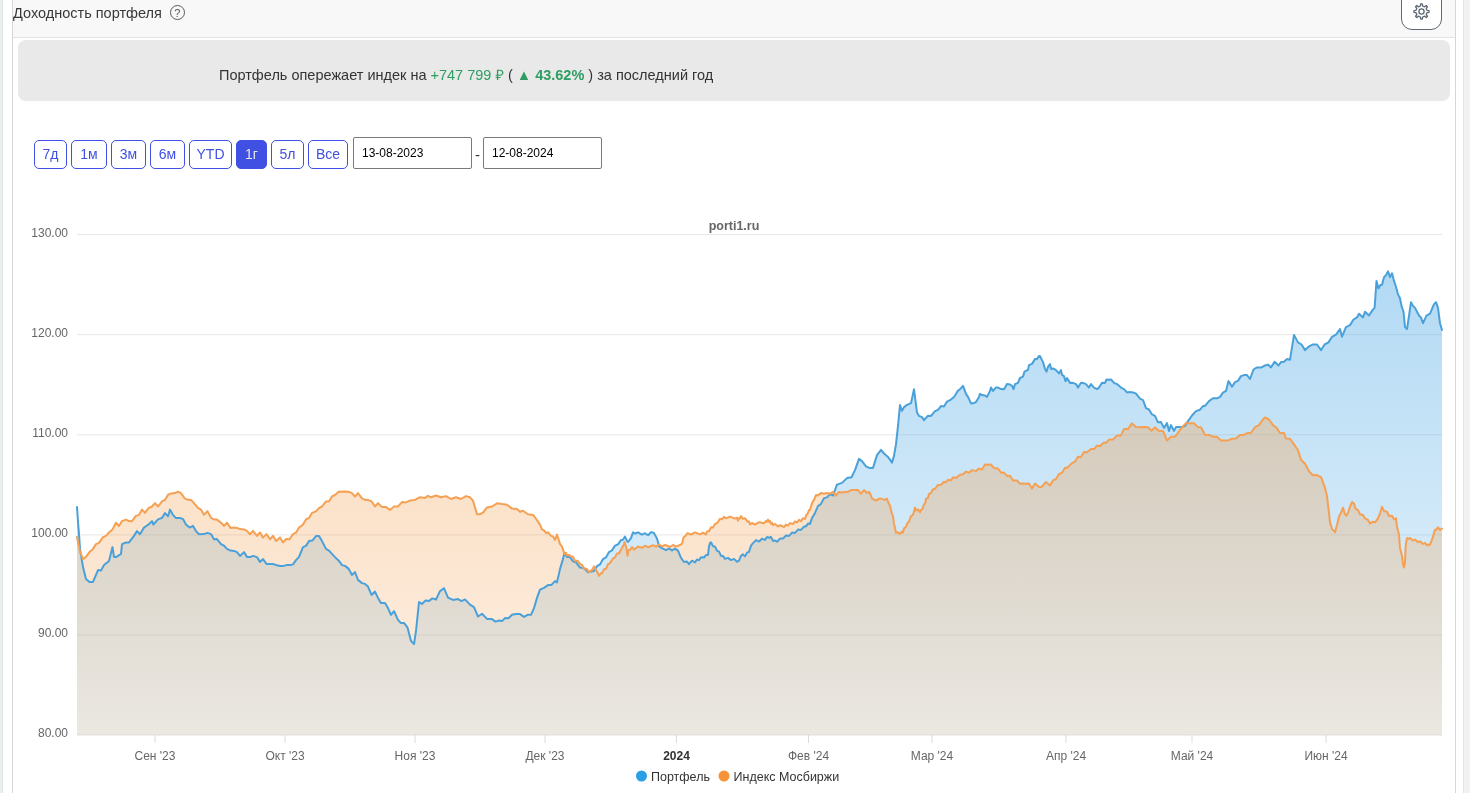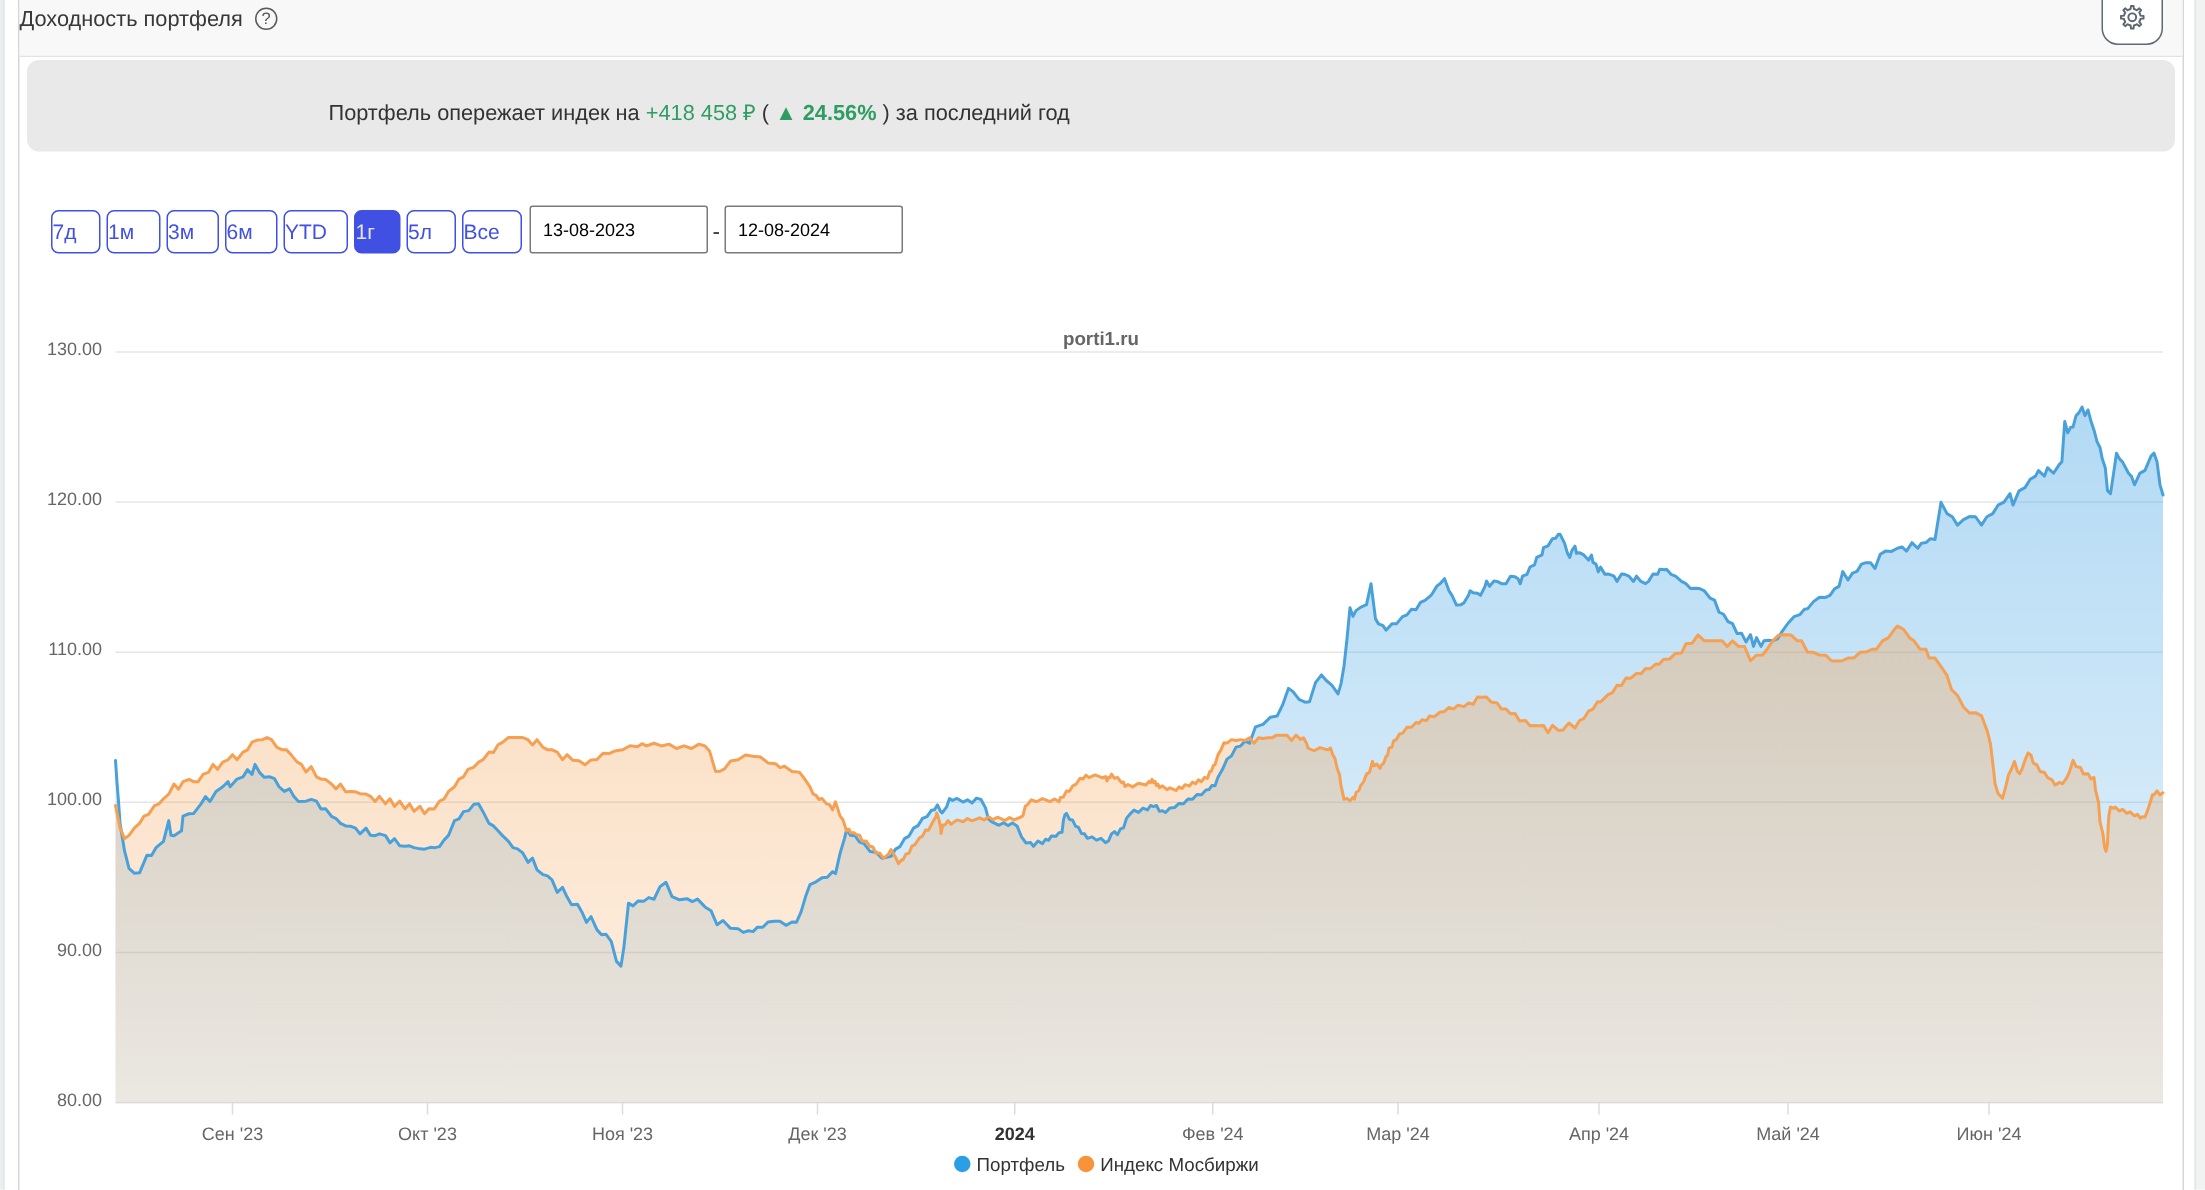--- a/index.html
+++ b/index.html
@@ -20,42 +20,42 @@
 #gearbtn svg { position:absolute; left:11px; top:20px; }
 #banner { position:absolute; left:5px; top:49px; width:1432px; height:61px;
   background:#e9e9e9; border-radius:8px; }
 #pill { position:absolute; left:17px; top:21px; height:29px; line-height:29px; padding:0 15px;
   background:#5d646e; color:#fff; border-radius:15px; font-size:14.5px; }
 #btext { position:absolute; left:201px; top:23.5px; font-size:14.5px; color:#333; }
 .grn { color:#2e9d62; }
 #controls { position:absolute; left:21px; top:146px; height:34px; }
 .tbtn { display:inline-block; vertical-align:top; margin-top:3px; margin-right:4px; height:29px;
   border:1px solid #4050e3; border-radius:5px; color:#4050e3; background:#fff;
-  font-size:14px; line-height:27px; text-align:left; }
+  font-size:14px; line-height:27px; text-align:center; }
 .tbtn.act { background:#4050e3; color:#e5e5e5; }
 .din { display:inline-block; vertical-align:top; margin-top:0; width:119px; height:32px;
   border:1px solid #7a7a7a; border-radius:2px; background:#fff; font-size:12px; color:#000;
   line-height:30px; padding-left:8px; }
 #dash { display:inline-block; vertical-align:top; margin-top:3px; width:11px; text-align:center;
   font-size:15px; color:#333; line-height:29px; }
 </style>
 </head>
 <body>
 <div id="card">
   <div id="chead">
     <div id="ctitle">Доходность портфеля <span class="qmark">?</span></div>
     <div id="gearbtn">
         <svg width="17" height="17" viewBox="0 0 17 17" fill="none" stroke="#5d6771" stroke-width="1.3" stroke-linejoin="round">
           <path d="M7.43 3.00L7.64 0.95L9.36 0.95L9.57 3.00L10.64 3.33L11.63 3.86L13.23 2.55L14.45 3.77L13.14 5.37L13.67 6.36L14.00 7.43L16.05 7.64L16.05 9.36L14.00 9.57L13.67 10.64L13.14 11.63L14.45 13.23L13.23 14.45L11.63 13.14L10.64 13.67L9.57 14.00L9.36 16.05L7.64 16.05L7.43 14.00L6.36 13.67L5.37 13.14L3.77 14.45L2.55 13.23L3.86 11.63L3.33 10.64L3.00 9.57L0.95 9.36L0.95 7.64L3.00 7.43L3.33 6.36L3.86 5.37L2.55 3.77L3.77 2.55L5.37 3.86L6.36 3.33Z"></path>
           <circle cx="8.5" cy="8.5" r="2.6"></circle>
         </svg>
       </div>
   </div>
   <div id="banner">
-    <div id="btext">Портфель опережает индек на <span class="grn">+418 458 ₽</span> ( <span class="grn">▲</span> <b class="grn">24.56%</b> ) за последний год</div>
+    <div id="btext">Портфель опережает индек на <span class="grn">+747 799 ₽</span> ( <span class="grn">▲</span> <b class="grn">43.62%</b> ) за последний год</div>
   </div>
   <div id="controls">
     <span class="tbtn" style="width:33px">7д</span><span class="tbtn" style="width:36px">1м</span><span class="tbtn" style="width:35px">3м</span><span class="tbtn" style="width:35px">6м</span><span class="tbtn" style="width:43px">YTD</span><span class="tbtn act" style="width:31px">1г</span><span class="tbtn" style="width:33px">5л</span><span class="tbtn" style="width:40px">Все</span><span style="display:inline-block;width:1px"></span><span class="din">13-08-2023</span><span id="dash">-</span><span class="din">12-08-2024</span>
   </div>
 </div>
 <svg width="1470" height="793" viewBox="0 0 1470 793" style="position:absolute;left:0;top:0;font-family:'Liberation Sans',sans-serif">
 <defs>
       <linearGradient id="gb" x1="0" y1="272" x2="0" y2="735" gradientUnits="userSpaceOnUse">
         <stop offset="0" stop-color="#50aae6" stop-opacity="0.44"></stop>
         <stop offset="1" stop-color="#50aae6" stop-opacity="0.12"></stop>

